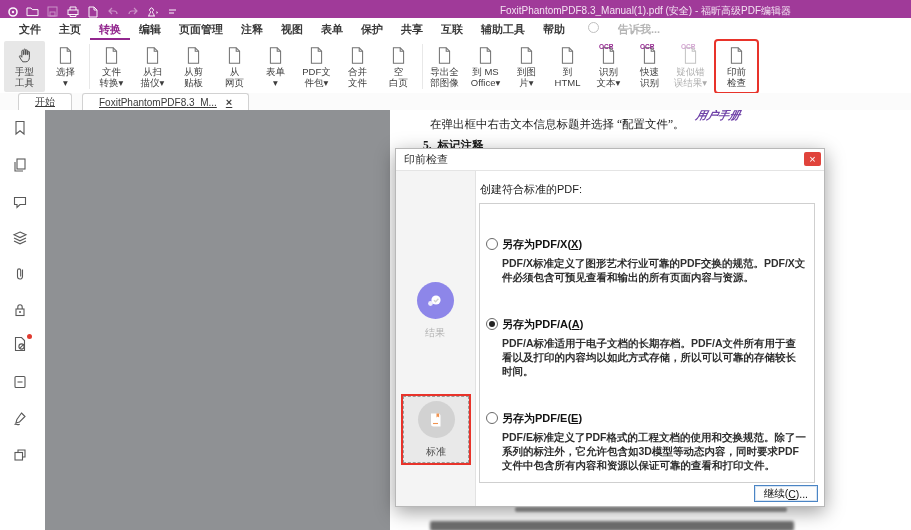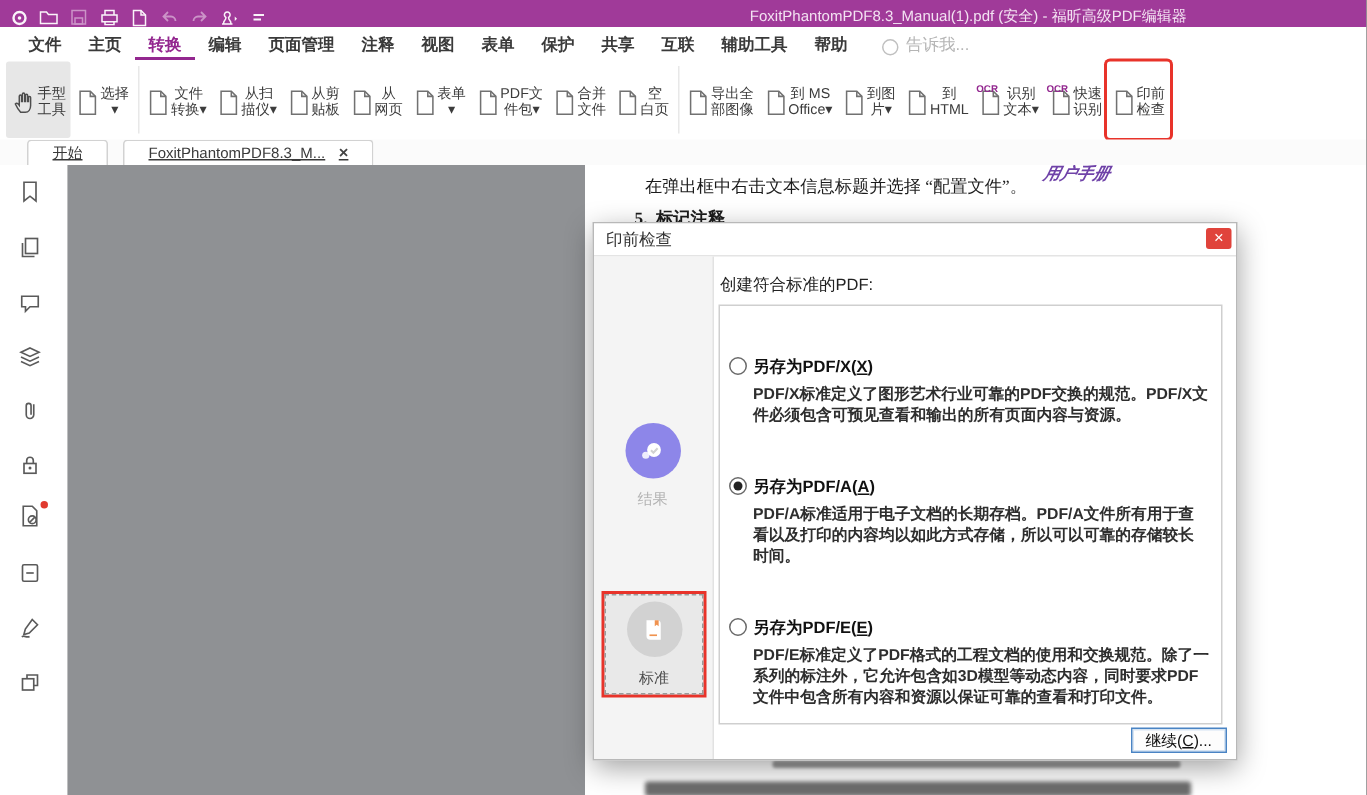--- a/index.html
+++ b/index.html
@@ -11,25 +11,25 @@
   .qat{display:flex;align-items:center;gap:7px;padding-left:6px;}
   .qat .qicon{width:13px;height:13px;display:flex;align-items:center;justify-content:center;opacity:.95;}
   .qat .dim{opacity:.45;}
   .win-title{position:absolute;left:380px;right:0;text-align:center;color:#f3e2f2;font-size:10px;
              white-space:nowrap;overflow:hidden;}
   
   .menubar{position:absolute;left:0;top:18px;right:0;height:22px;background:#fff;display:flex;align-items:center;padding-left:10px;}
   .menu-items{display:flex;align-items:center;height:100%;}
   .menu-item{padding:4px 9px 3px;font-size:11px;font-weight:600;color:#3a3a3a;cursor:default;}
   .menu-item.active{color:#93278f;box-shadow:inset 0 -2px 0 #93278f;}
-  .tellme{display:flex;align-items:flex-end;gap:5px;margin-left:14px;color:#b5b5b5;font-size:11px;}
+  .tellme{display:flex;align-items:flex-start;gap:19px;margin-left:14px;color:#b5b5b5;font-size:11px;font-weight:bold;}
   .tellme-ring{width:9px;height:9px;border:1.3px solid #c0c0c0;border-radius:50%;display:inline-block;}
   
   .ribbon{position:absolute;left:0;top:40px;right:0;height:53px;background:#fff;display:flex;align-items:stretch;padding-left:4px;}
-  .tool{position:relative;display:flex;flex-direction:row;align-items:center;min-width:35px;
+  .tool{position:relative;display:flex;flex-direction:column;align-items:center;min-width:35px;
         padding:4px 3px 1px;margin:1px 0;border-radius:2px;cursor:default;}
   .tool.selected{background:#e7e7e7;}
   .tool.disabled{opacity:.42;}
   .tool.annotated{box-shadow:0 0 0 2px #e8332a;}
   .tool.sep{margin-right:5px;}
   .tool.sep::after{content:"";position:absolute;right:-4px;top:3px;bottom:3px;width:1px;background:#e8e8e8;}
   .tool-icon{height:21px;display:flex;align-items:center;justify-content:center;position:relative;}
   .tool-icon .svg-hand{display:none;}
   .tool.t-hand .svg-hand{display:block;}
   .badge{position:absolute;left:-1px;top:-2px;font-size:6.5px;font-weight:bold;color:#93278f;letter-spacing:0;}
@@ -357,20 +357,32 @@
         <svg class="svg-page" width="17" height="19" viewBox="0 0 20 22">
             <path d="M4 2h8l4 4v14H4z" fill="#fff" stroke="#717171" stroke-width="1.2"></path>
             <path d="M12 2v4h4" fill="none" stroke="#717171" stroke-width="1.2"></path>
           </svg>
 
         <span class="badge">OCR</span>
       </span>
       <span class="tool-label">快速
 识别</span>
     </div>
+      <div class="tool disabled sep">
+      <span class="tool-icon">
+        <svg class="svg-page" width="17" height="19" viewBox="0 0 20 22">
+            <path d="M4 2h8l4 4v14H4z" fill="#fff" stroke="#717171" stroke-width="1.2"></path>
+            <path d="M12 2v4h4" fill="none" stroke="#717171" stroke-width="1.2"></path>
+          </svg>
+
+        <span class="badge">OCR</span>
+      </span>
+      <span class="tool-label">疑似错
+误结果▾</span>
+    </div>
       <div class="tool annotated">
       <span class="tool-icon">
         <svg class="svg-page" width="17" height="19" viewBox="0 0 20 22">
             <path d="M4 2h8l4 4v14H4z" fill="#fff" stroke="#717171" stroke-width="1.2"></path>
             <path d="M12 2v4h4" fill="none" stroke="#717171" stroke-width="1.2"></path>
           </svg>
 
         <span class="badge"></span>
       </span>
       <span class="tool-label">印前

